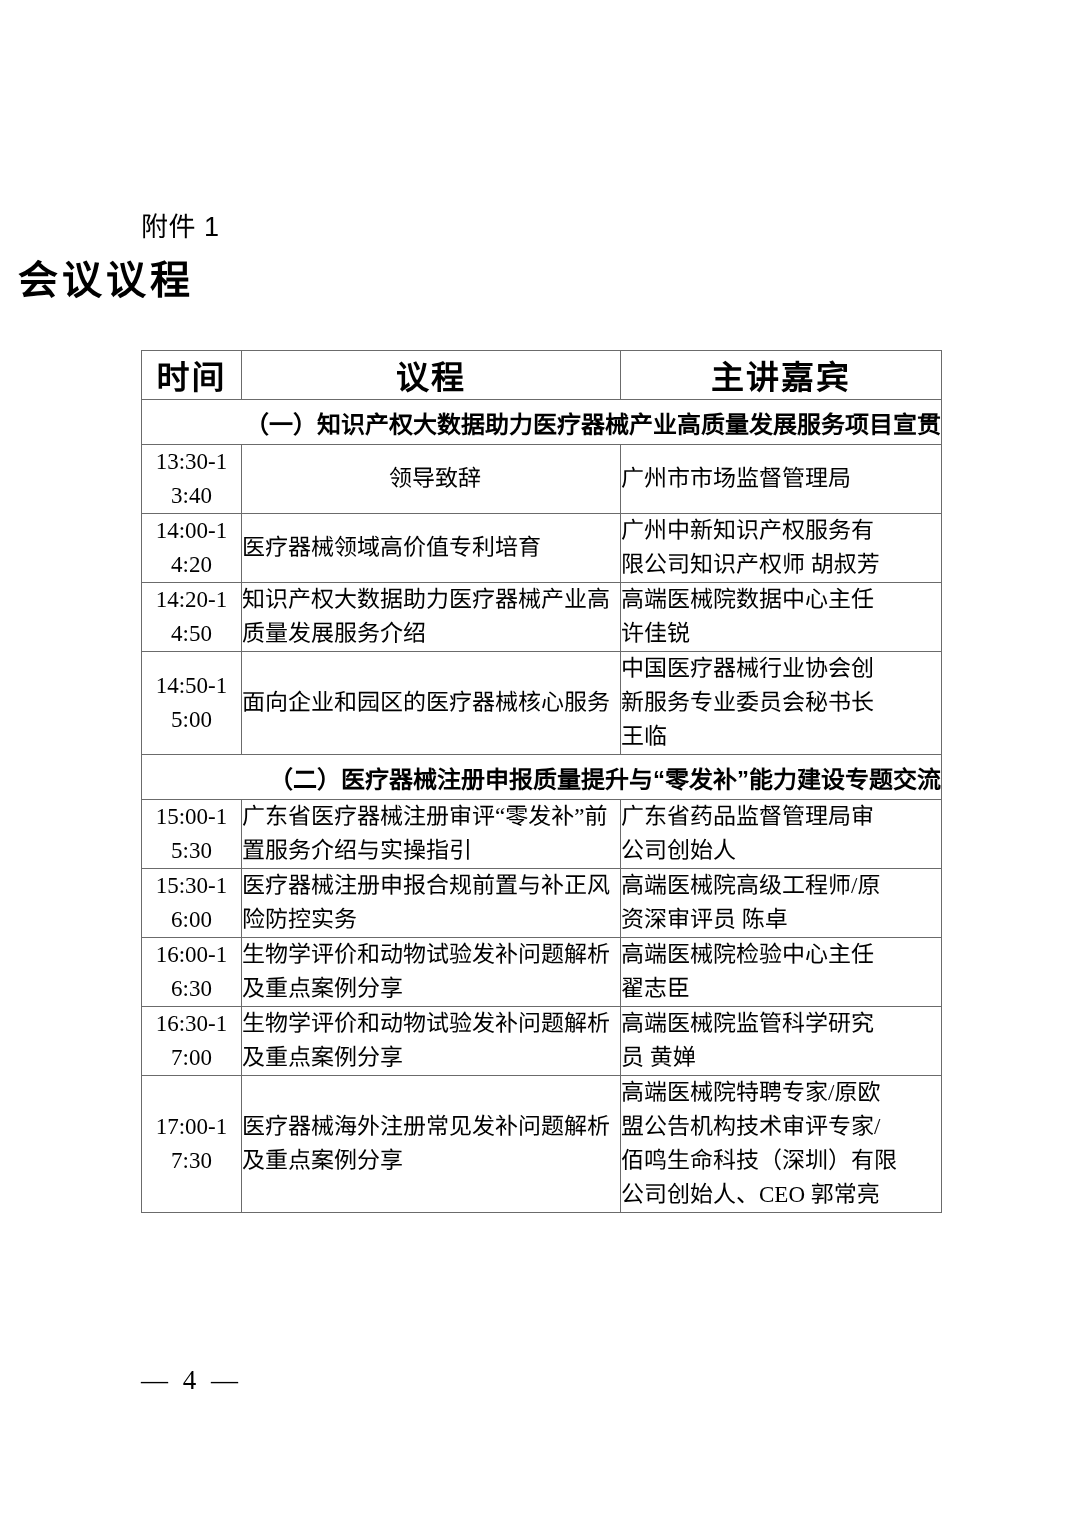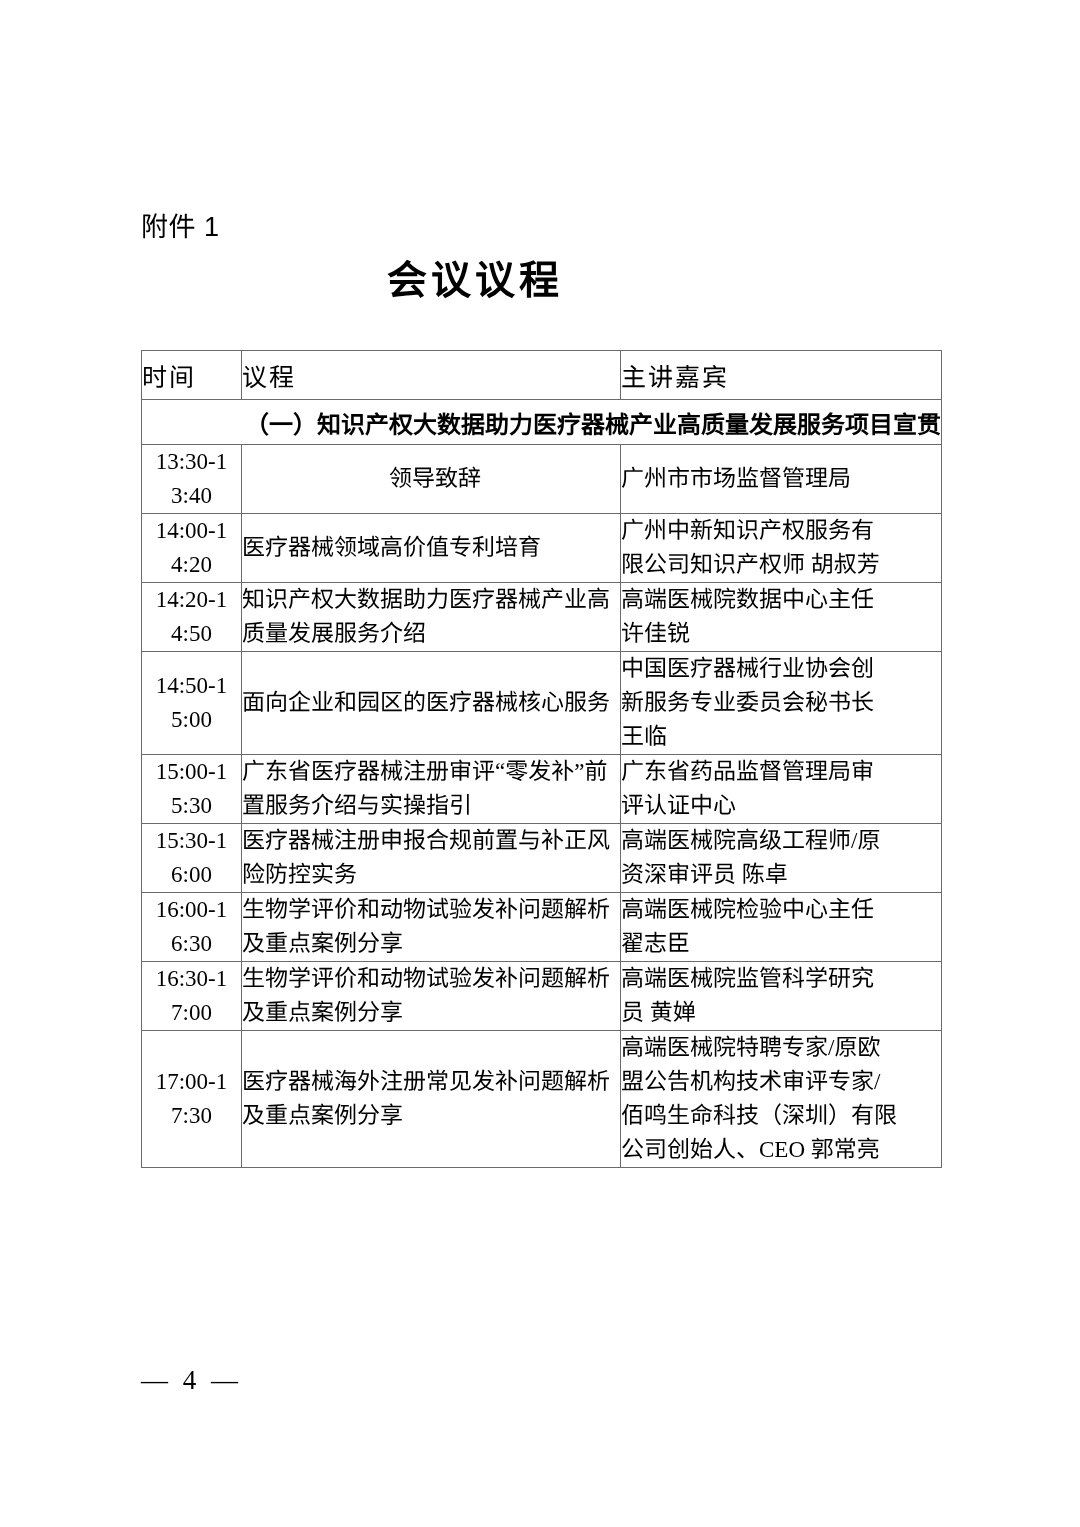--- a/index.html
+++ b/index.html
@@ -31,21 +31,21 @@
     letter-spacing: 0.5px;
     white-space: nowrap;
   }
 
   
   .doc-title {
     position: absolute;
     left: 0;
     top: 248px;
     width: 932px;
-    text-align: center;
+    text-align: left;
     padding-left: 18px;
     box-sizing: border-box;
     font-family: "Liberation Sans", "DejaVu Sans", sans-serif;
     font-weight: bold;
     font-size: 40px;
     letter-spacing: 4px;
   }
 
   
   .agenda-table-wrap {
@@ -67,24 +67,24 @@
   table.agenda th {
     border: 1px solid #6b6b6b;
     padding: 0;
     vertical-align: middle;
     font-weight: normal;
   }
 
   
   tr.head-row td {
     height: 48px;
-    text-align: left;
-    font-family: "Liberation Sans", "DejaVu Sans", sans-serif;
-    font-weight: normal;
-    font-size: 25px;
+    text-align: center;
+    font-family: "Liberation Sans", "DejaVu Sans", sans-serif;
+    font-weight: bold;
+    font-size: 33px;
     letter-spacing: 2px;
   }
 
   
   tr.section-row td {
     height: 44px;
     text-align: right;
     font-family: "Liberation Sans", "DejaVu Sans", sans-serif;
     font-weight: bold;
     font-size: 24px;
@@ -194,29 +194,32 @@
               <span class="cell-text">14:50-1</span>
               <span class="cell-text">5:00</span>
             </td>
             <td class="topic-cell">面向企业和园区的医疗器械核心服务</td>
             <td class="guest-cell">
               <span class="cell-text">中国医疗器械行业协会创</span>
               <span class="cell-text">新服务专业委员会秘书长</span>
               <span class="cell-text">王临</span>
             </td>
           </tr>
+          <tr class="section-row">
+            <td colspan="3">（二）医疗器械注册申报质量提升与“零发补”能力建设专题交流</td>
+          </tr>
           <tr class="item-row">
             <td class="time-cell">
               <span class="cell-text">15:00-1</span>
               <span class="cell-text">5:30</span>
             </td>
             <td class="topic-cell">广东省医疗器械注册审评“零发补”前置服务介绍与实操指引</td>
             <td class="guest-cell">
               <span class="cell-text">广东省药品监督管理局审</span>
-              <span class="cell-text">评认证中心</span>
+              <span class="cell-text">公司创始人</span>
             </td>
           </tr>
           <tr class="item-row">
             <td class="time-cell">
               <span class="cell-text">15:30-1</span>
               <span class="cell-text">6:00</span>
             </td>
             <td class="topic-cell">医疗器械注册申报合规前置与补正风险防控实务</td>
             <td class="guest-cell">
               <span class="cell-text">高端医械院高级工程师/原</span>

